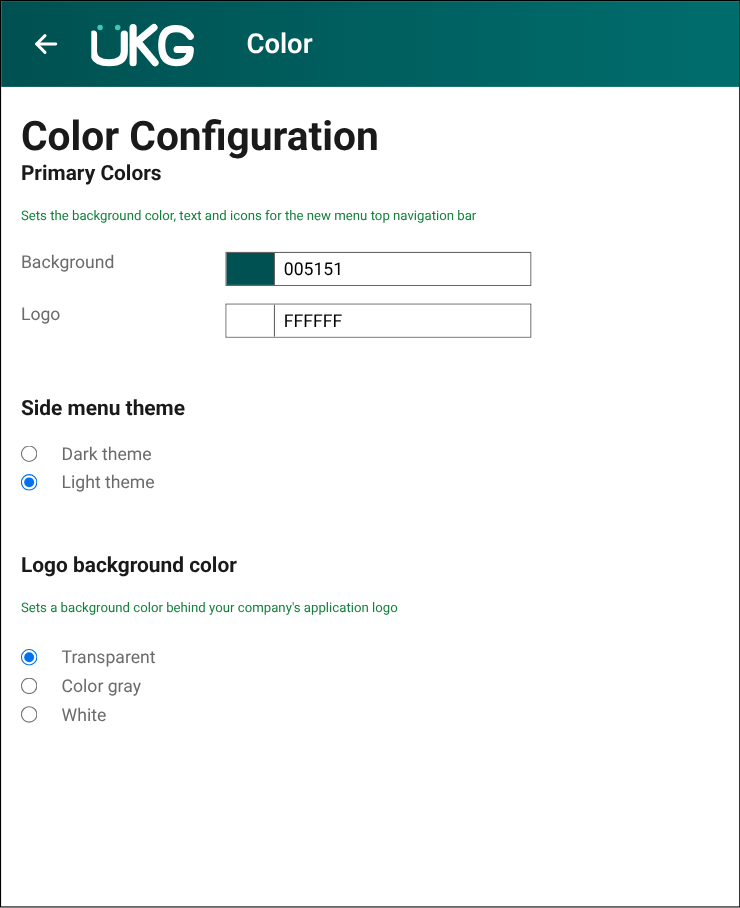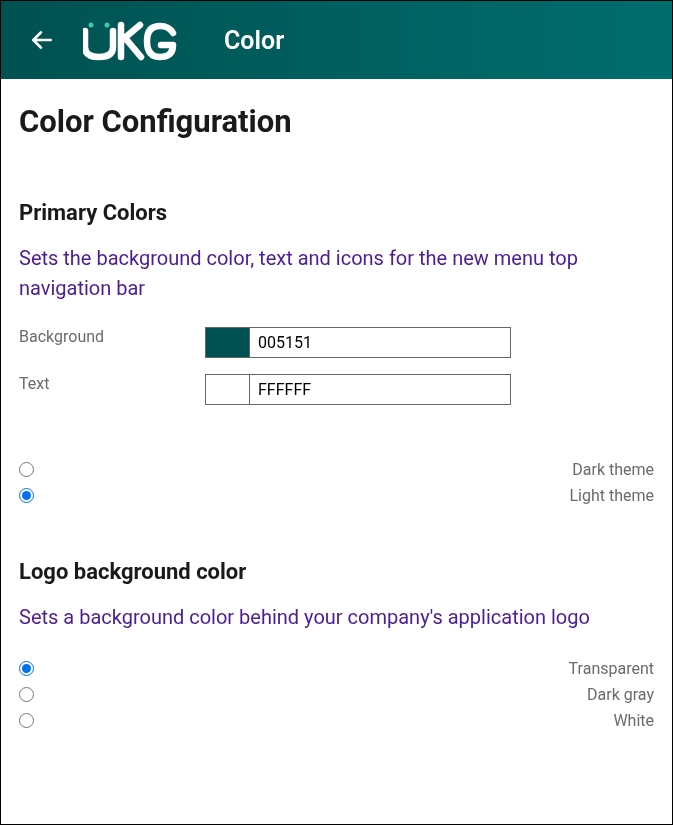--- a/index.html
+++ b/index.html
@@ -36,78 +36,76 @@
     .header-title {
       color: #fff;
       font-size: 25px;
       font-weight: 600;
       margin-left: 18px;
     }
     .content {
       padding: 24px 18px 18px 18px;
     }
     .page-title {
-      font-size: 31px;
+      font-size: 37px;
       font-weight: 700;
       color: #1a1a1a;
-      margin-bottom: 60px;
       padding-left: 0;
     }
     .section {
       margin-bottom: 52px;
     }
     .section-title {
-      font-size: 22px;
+      font-size: 19px;
       font-weight: 700;
       color: #1a1a1a;
       margin-bottom: 18px;
     }
     .section-desc {
-      font-size: 20px;
-      color: #4c1d95;
+      font-size: 12px;
+      color: #15803d;
       line-height: 1.5;
       margin-bottom: 24px;
     }
     .field-row {
       display: flex;
       align-items: flex-start;
       margin-bottom: 16px;
     }
     .field-label {
       font-size: 16px;
       color: #6b6b6b;
       width: 186px;
       flex-shrink: 0;
     }
     .color-input-group {
       display: flex;
       align-items: stretch;
       border: 1px solid #666;
       height: 31px;
-      width: 306px;
+      width: 278px;
     }
     .color-swatch {
       width: 44px;
       flex-shrink: 0;
       border-right: 1px solid #666;
     }
     .color-text {
       border: none;
       padding: 0 8px;
       font-size: 16px;
       flex: 1;
       outline: none;
       font-family: inherit;
     }
     .radio-row {
       display: flex;
       align-items: center;
       margin-bottom: 2px;
       height: 24px;
-      justify-content: space-between;
     }
     .radio-input {
       margin-right: 22px;
       width: 15px;
       height: 15px;
       cursor: pointer;
     }
     .radio-selected {
       accent-color: #0072ed;
     }
@@ -147,29 +145,30 @@
 
     <div class="field-row">
       <div class="field-label">Background</div>
       <div class="color-input-group">
         <div class="color-swatch" style="background-color: rgb(0, 81, 81);"></div>
         <input type="text" class="color-text" value="005151" style="">
       </div>
     </div>
 
     <div class="field-row">
-      <div class="field-label">Text</div>
+      <div class="field-label">Logo</div>
       <div class="color-input-group">
         <div class="color-swatch" style="background-color: rgb(255, 255, 255);"></div>
         <input type="text" class="color-text" value="FFFFFF" style="">
       </div>
     </div>
   </div>
 
   <div class="section">
+    <h2 class="section-title">Side menu theme</h2>
 
     <div class="radio-row">
       <input type="radio" name="sidemenu" class="radio-input" style="">
       <span class="radio-label">Dark theme</span>
     </div>
     <div class="radio-row">
       <input type="radio" name="sidemenu" class="radio-input radio-selected" checked="" style="">
       <span class="radio-label">Light theme</span>
     </div>
   </div>
@@ -177,21 +176,21 @@
   <div class="section">
     <h2 class="section-title">Logo background color</h2>
     <p class="section-desc">Sets a background color behind your company's application logo</p>
 
     <div class="radio-row">
       <input type="radio" name="logobg" class="radio-input radio-selected" checked="" style="">
       <span class="radio-label">Transparent</span>
     </div>
     <div class="radio-row">
       <input type="radio" name="logobg" class="radio-input" style="">
-      <span class="radio-label">Dark gray</span>
+      <span class="radio-label">Color gray</span>
     </div>
     <div class="radio-row">
       <input type="radio" name="logobg" class="radio-input" style="">
       <span class="radio-label">White</span>
     </div>
   </div>
 
 </div>
 
 </body></html>

